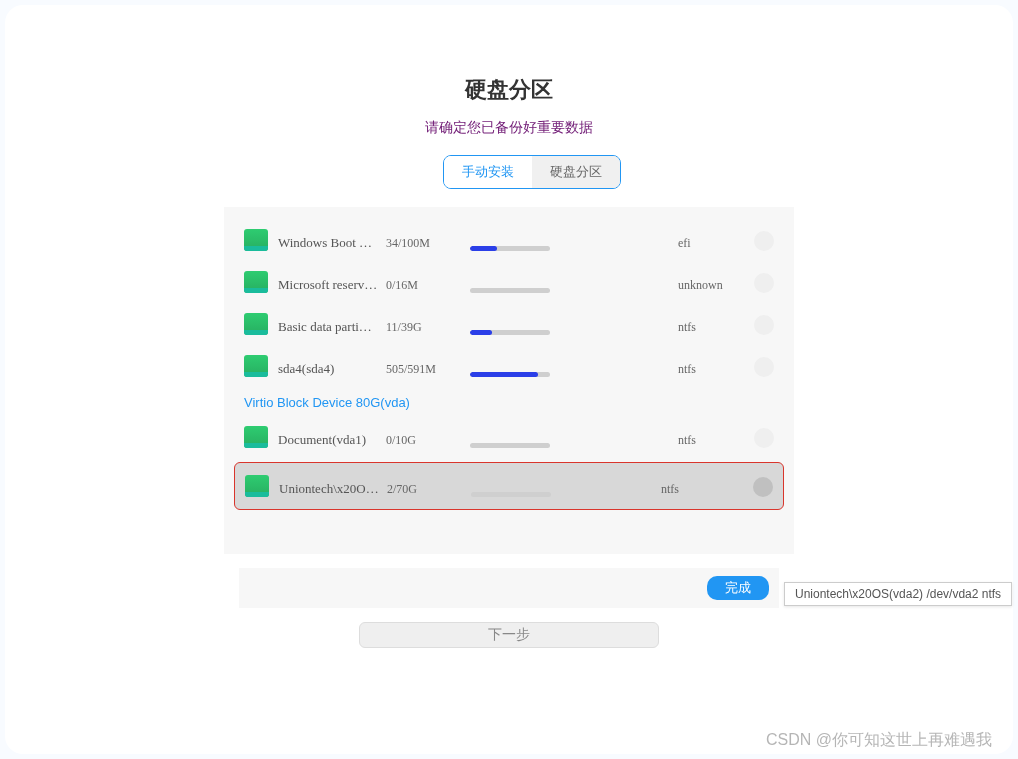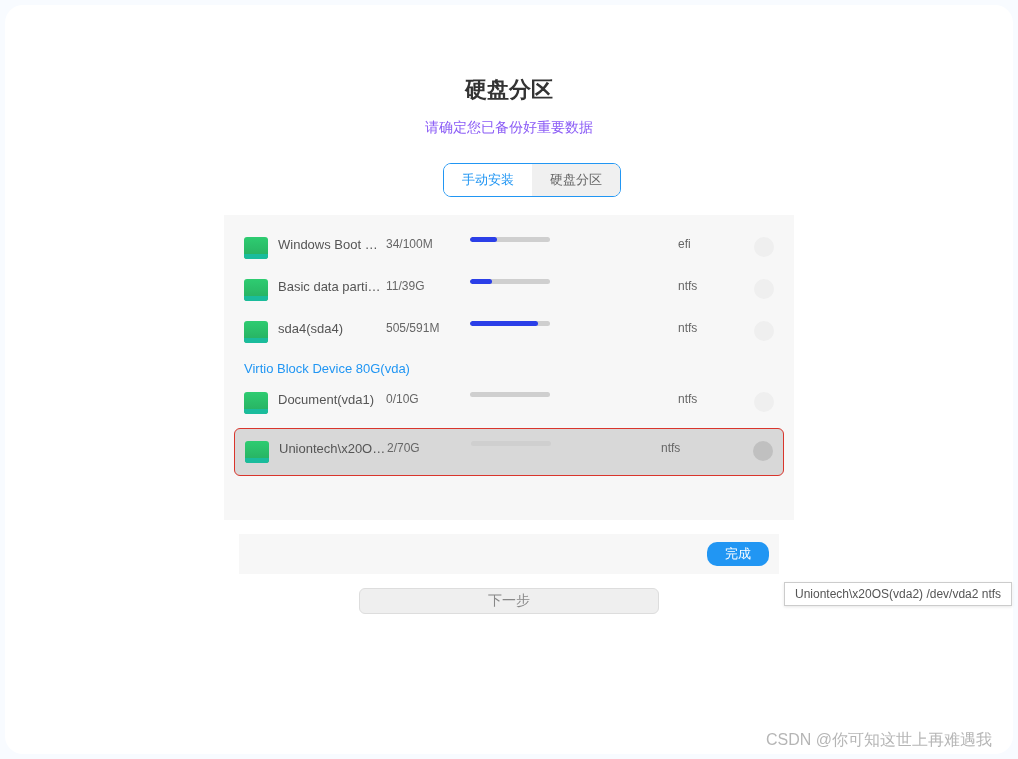--- a/index.html
+++ b/index.html
@@ -14,21 +14,21 @@
     .main-container {
       background: #ffffff;
       border-radius: 18px;
       margin: 5px;
       height: 749px;
       padding: 70px 0 0 0;
       position: relative;
     }
     .header { text-align: center; margin-bottom: 18px; }
     .title { font-size: 22px; font-weight: bold; color: #333; margin-bottom: 14px; }
-    .subtitle { font-size: 14px; color: #8b5cf6; margin-bottom: 26px; }
+    .subtitle { font-size: 14px; color: #701a75; margin-bottom: 18px; }
     .tab-group {
       display: inline-flex;
       border: 1.5px solid #2196f3;
       border-radius: 8px;
       overflow: hidden;
       margin-left: 46px;
     }
     .tab {
       padding: 7px 18px;
       font-size: 13px;
@@ -44,25 +44,26 @@
       padding: 12px 10px 40px 10px;
       position: relative;
     }
     .disk-header {
       color: #2196f3;
       font-size: 13px;
       padding: 8px 10px 6px 10px;
     }
     .partition-row {
       display: flex;
-      align-items: flex-start;
+      align-items: flex-end;
       padding: 10px 10px;
       font-size: 13px;
       color: #555;
       position: relative;
+      font-family: Liberation Serif, serif;
     }
     .partition-row.highlighted {
       border: 1.5px solid #d9352c;
       border-radius: 6px;
       background: #d8d8d8;
       margin: 4px 0;
       padding: 12px 10px;
     }
     .disk-icon {
       width: 24px;
@@ -175,20 +176,30 @@
       <div class="disk-icon"></div>
       <div class="part-name">Windows  Boot  …</div>
       <div class="part-size">34/100M</div>
       <div class="progress-bar">
           <div class="progress-fill" style="width:34%"></div>
         </div>
       <div class="part-fs">efi</div>
       <div class="action-orb"></div>
     </div>
 
+    <div class="partition-row">
+      <div class="disk-icon"></div>
+      <div class="part-name">Microsoft  reserv…</div>
+      <div class="part-size">0/16M</div>
+      <div class="progress-bar">
+          <div class="progress-fill" style="width:0%"></div>
+        </div>
+      <div class="part-fs">unknown</div>
+      <div class="action-orb"></div>
+    </div>
 
     <div class="partition-row">
       <div class="disk-icon"></div>
       <div class="part-name">Basic  data  parti…</div>
       <div class="part-size">11/39G</div>
       <div class="progress-bar">
           <div class="progress-fill" style="width:28%"></div>
         </div>
       <div class="part-fs">ntfs</div>
       <div class="action-orb"></div>

